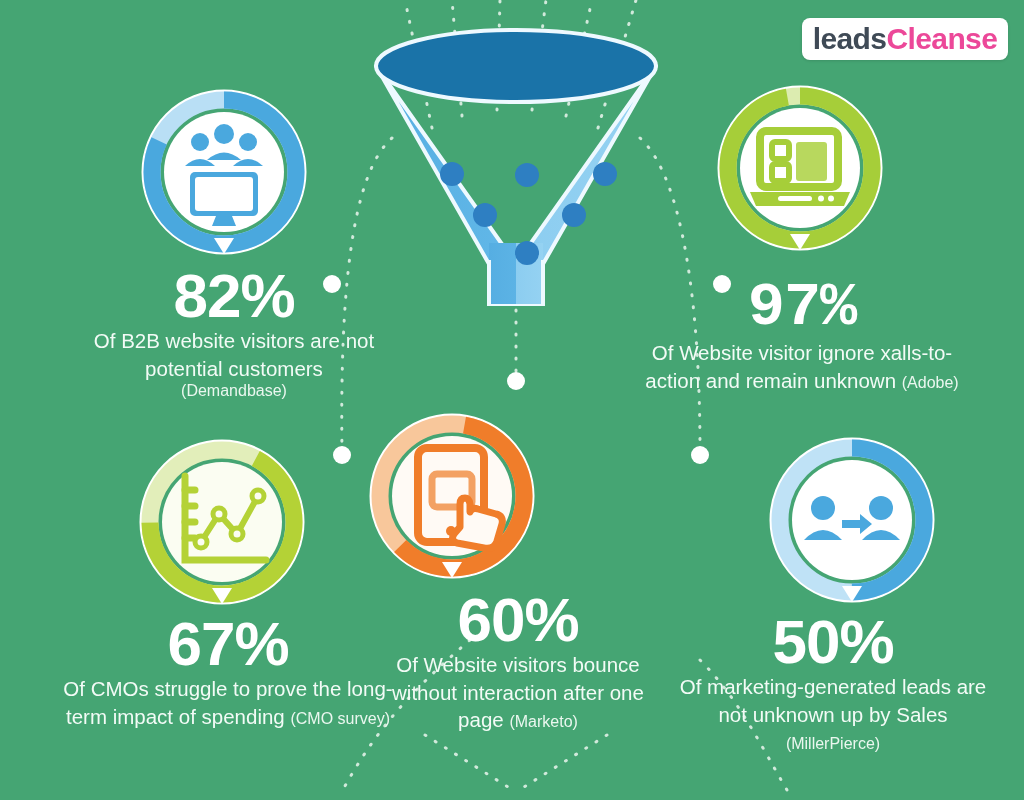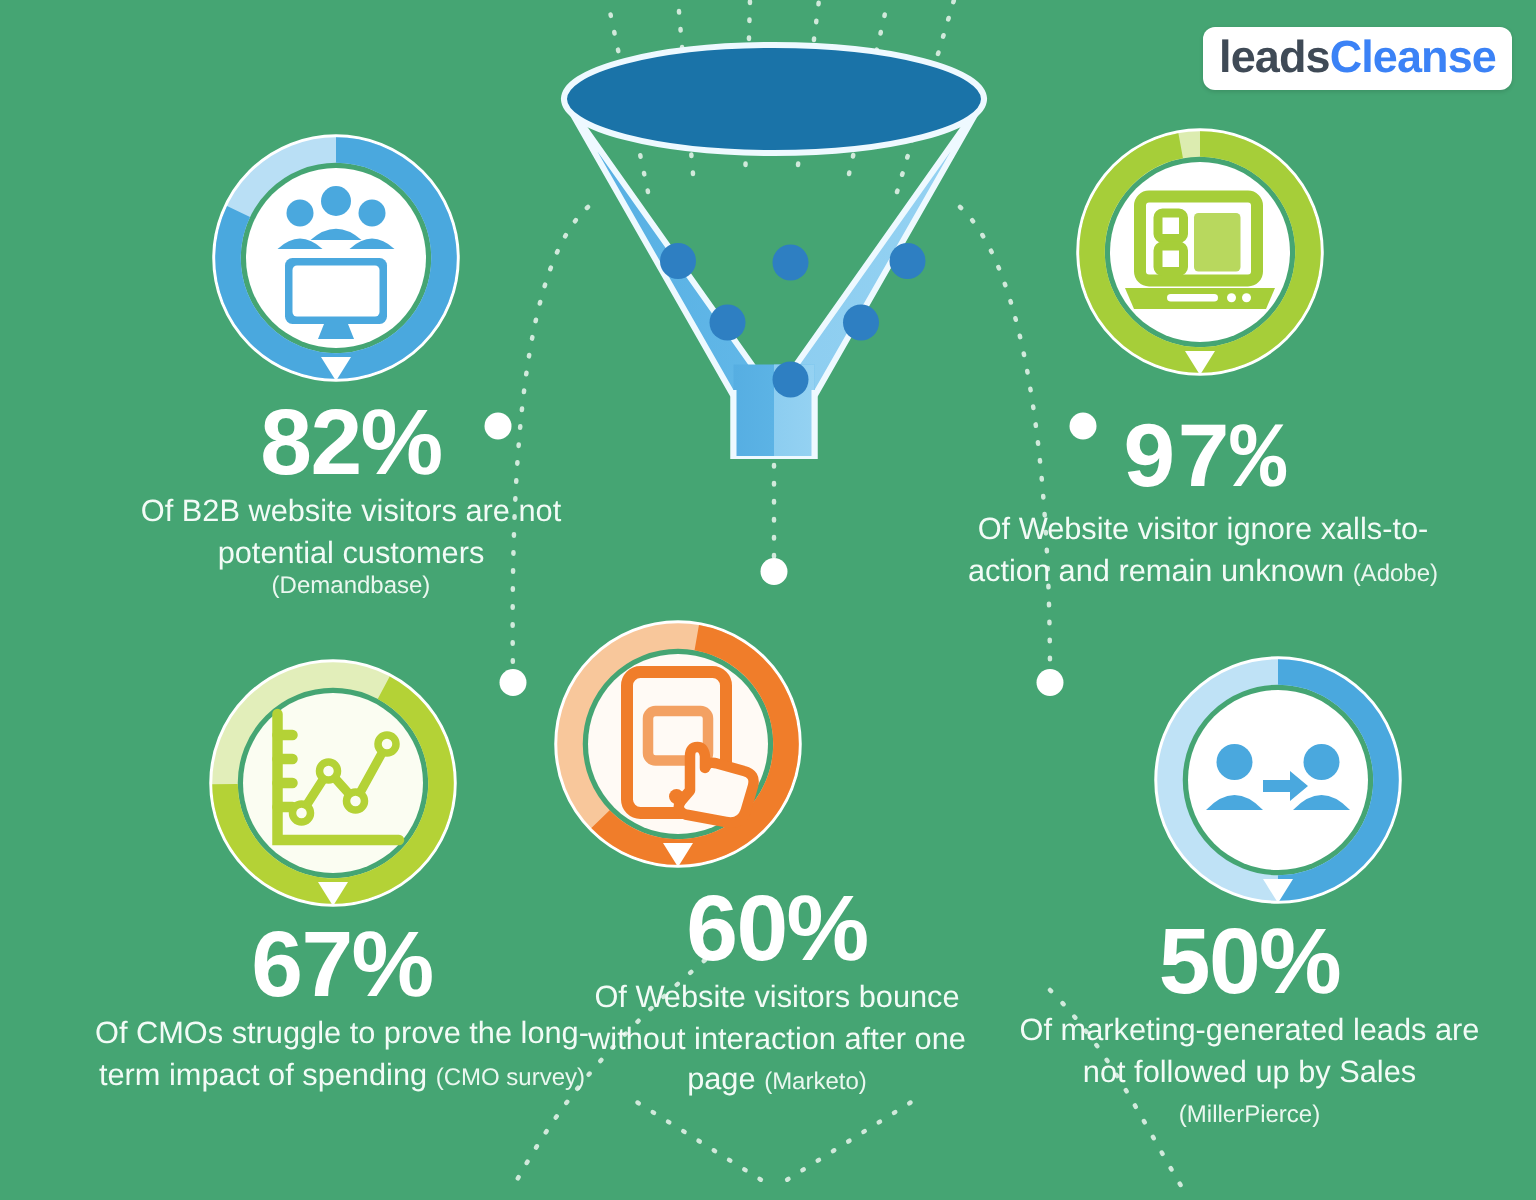--- a/index.html
+++ b/index.html
@@ -16,21 +16,21 @@
   
   .logo-chip{
     position:absolute;left:802px;top:18px;
     width:206px;height:42px;
     background:#ffffff;border-radius:8px;
     display:flex;align-items:center;justify-content:center;
     box-shadow:0 1px 3px rgba(0,0,0,.12);
   }
   .logo-text{font-size:30px;font-weight:bold;letter-spacing:-.6px;line-height:1;}
   .logo-a{color:#3f4a56;}
-  .logo-b{color:#3b82f6;}
+  .logo-b{color:#ec4899;}
 
   
   .funnel{position:absolute;left:372px;top:28px;width:288px;height:278px;}
 
   
   .conn{position:absolute;left:0;top:0;width:1024px;height:800px;pointer-events:none;}
 
   
   .stat{position:absolute;text-align:center;}
   .badge{
@@ -261,18 +261,18 @@
           <circle cx="55" cy="72" r="12"></circle>
           <path d="M36,104 q19,-20 38,0 z"></path>
           <circle cx="113" cy="72" r="12"></circle>
           <path d="M94,104 q19,-20 38,0 z"></path>
           <path d="M74,84 L92,84 L92,78 L104,88 L92,98 L92,92 L74,92 Z"></path>
         </g>
       </svg>
     </div>
     <div class="pct">50%</div>
     <div class="desc">
-      <span>Of marketing-generated leads are not followed up by Sales</span>
+      <span>Of marketing-generated leads are not unknown up by Sales</span>
       <span class="src">(MillerPierce)</span>
     </div>
   </div>
 
 </div>
 
 </body></html>

